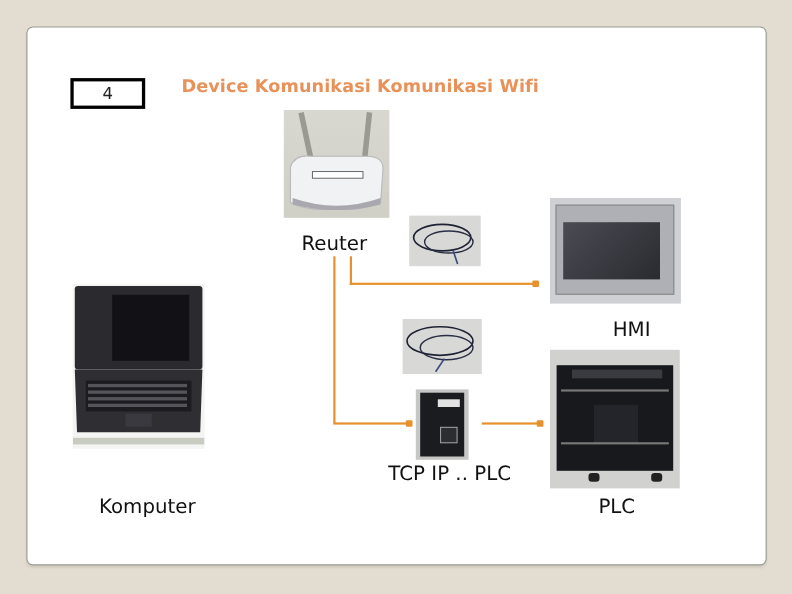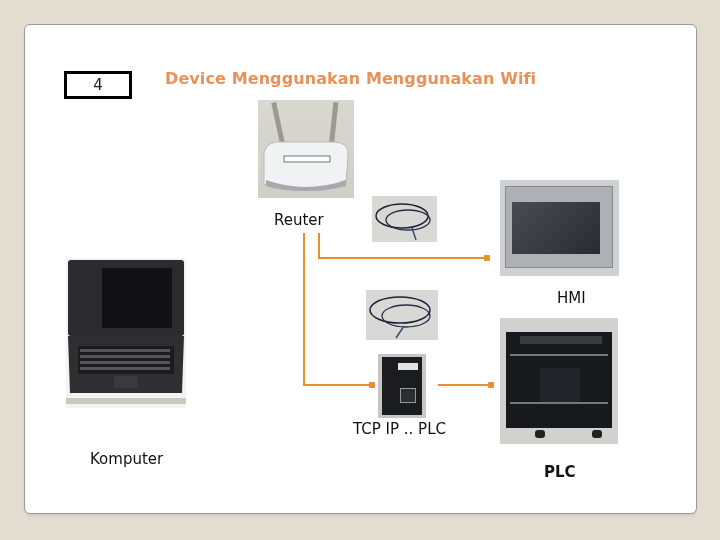--- a/index.html
+++ b/index.html
@@ -1,32 +1,32 @@
 <!DOCTYPE html>
 <html><head>
 <meta charset="utf-8">
 <style>
   html, body { margin:0; padding:0; }
   body { width:720px; height:540px; background:#e3ddd1; position:relative; overflow:hidden; font-family:"DejaVu Sans", sans-serif; }
   .slide { position:absolute; left:24px; top:24px; width:671px; height:488px; background:#fff; border:1px solid #9a9a94; border-radius:6px; box-shadow:0 2px 2px rgba(0,0,0,0.08); }
   .abs { position:absolute; }
   .numbox { left:64px; top:71px; width:68px; height:28px; border:3px solid #000; box-sizing:border-box; text-align:center; font-size:15px; line-height:22px; color:#222; }
   .title { left:165px; top:69px; font-size:16px; font-weight:bold; color:#e8925a; white-space:nowrap; letter-spacing:0.1px; }
-  .label { font-size:15px; color:#111; white-space:nowrap; }
+  .label { font-size:18px; color:#111; white-space:nowrap; }
   .photo { position:absolute; overflow:hidden; }
   .line { position:absolute; background:#e8912c; }
   .arrowhead { position:absolute; width:6px; height:6px; background:#e8912c; border-radius:1px; }
 </style>
 </head>
 <body>
 
 <div class="slide"></div>
 
 <div class="abs numbox"><span>4</span></div>
-<div class="abs title">Device Menggunakan Menggunakan Wifi</div>
+<div class="abs title">Device Komunikasi Komunikasi Wifi</div>
 
 <div class="photo" style="left:258px;top:100px;width:96px;height:98px;background:linear-gradient(#d9d8d0,#cfcfc6);">
   <svg width="96" height="98" viewBox="0 0 96 98">
     <rect x="18" y="2" width="5" height="45" fill="#9a9a92" transform="rotate(-12 20 25)"></rect>
     <rect x="73" y="2" width="5" height="45" fill="#9a9a92" transform="rotate(6 75 25)"></rect>
     <path d="M6 52 Q10 40 25 42 L75 42 Q92 42 90 56 L88 84 Q70 92 48 90 Q20 92 6 84 Z" fill="#f1f2f4" stroke="#b8b8bb"></path>
     <rect x="26" y="56" width="46" height="6" fill="#fff" stroke="#555" stroke-width="0.8"></rect>
     <path d="M8 80 Q48 94 88 80 L88 86 Q48 96 8 86 Z" fill="#a8a8ae"></path>
   </svg>
 </div>
@@ -81,21 +81,21 @@
 
 <div class="photo" style="left:500px;top:318px;width:118px;height:126px;background:#d1d2cf;">
   <div style="position:absolute;left:6px;top:14px;width:106px;height:96px;background:#18191c;"></div>
   <div style="position:absolute;left:20px;top:18px;width:82px;height:8px;background:#3a3b40;"></div>
   <div style="position:absolute;left:10px;top:36px;width:98px;height:2px;background:#777;"></div>
   <div style="position:absolute;left:40px;top:50px;width:40px;height:36px;background:#24252a;"></div>
   <div style="position:absolute;left:10px;top:84px;width:98px;height:2px;background:#777;"></div>
   <div style="position:absolute;left:35px;top:112px;width:10px;height:8px;background:#222;border-radius:3px;"></div>
   <div style="position:absolute;left:92px;top:112px;width:10px;height:8px;background:#222;border-radius:3px;"></div>
 </div>
-<div class="abs label" style="left:544px;top:463px;font-weight:bold;">PLC</div>
+<div class="abs label" style="left:544px;top:450px;">PLC</div>
 
 <div class="line" style="left:318px;top:233px;width:2px;height:26px;"></div>
 <div class="line" style="left:318px;top:257px;width:168px;height:2px;"></div>
 <div class="arrowhead" style="left:484px;top:255px;"></div>
 
 <div class="line" style="left:303px;top:233px;width:2px;height:152px;"></div>
 <div class="line" style="left:303px;top:384px;width:68px;height:2px;"></div>
 <div class="arrowhead" style="left:369px;top:382px;"></div>
 
 <div class="line" style="left:438px;top:384px;width:52px;height:2px;"></div>

